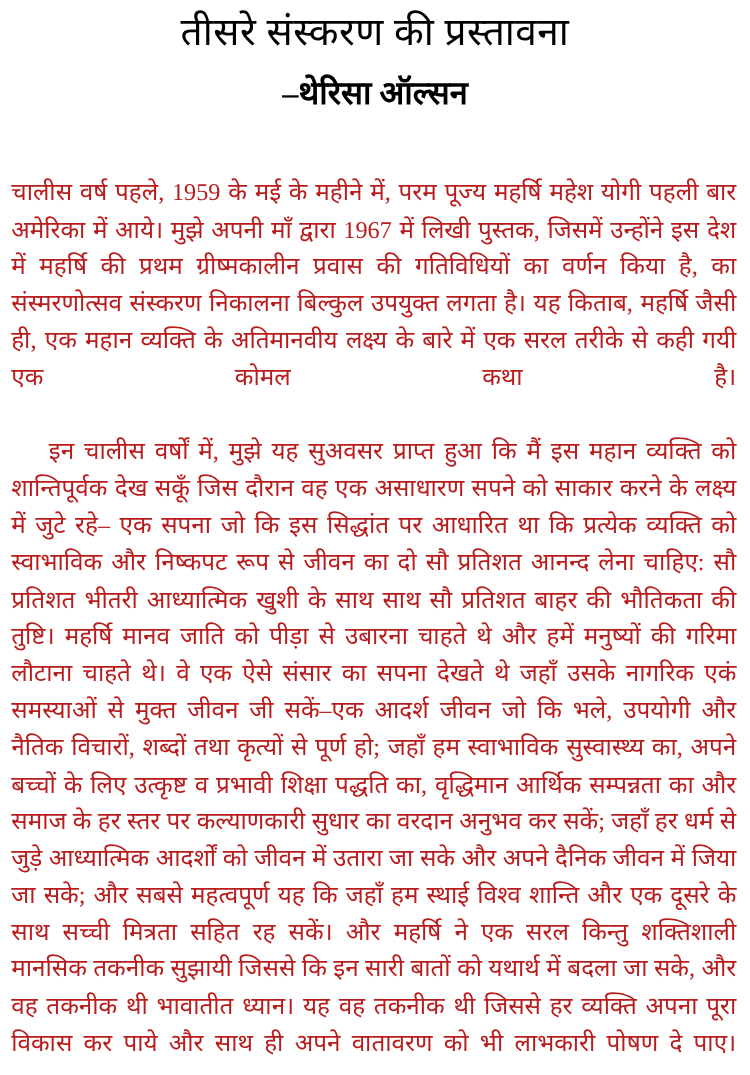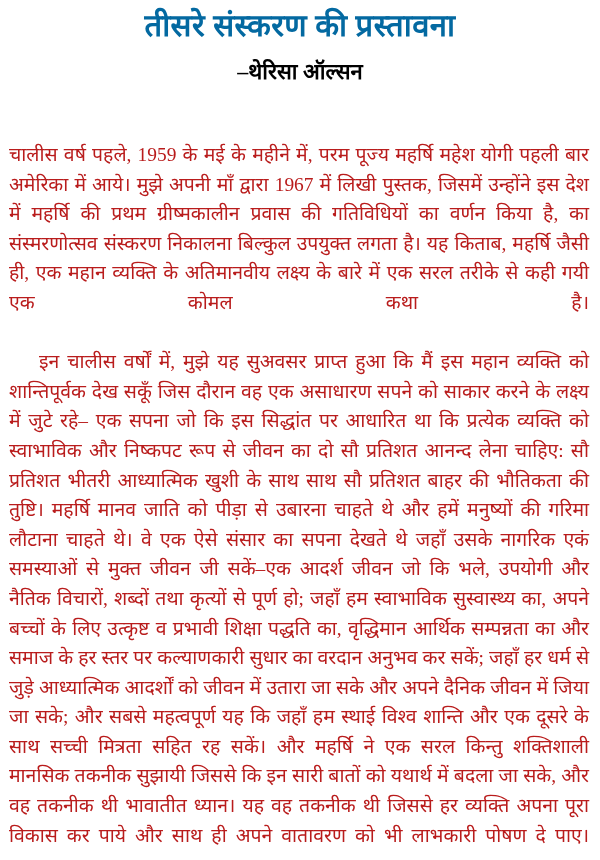--- a/index.html
+++ b/index.html
@@ -19,28 +19,28 @@
     background: #ffffff;
     overflow: hidden;
     box-sizing: border-box;
   }
   .title-block {
     padding-top: 6px;
     text-align: center;
   }
   .doc-title {
     font-size: 31px;
-    font-weight: 700;
+    font-weight: 400;
     letter-spacing: 0.4px;
     line-height: 1.28;
     margin: 0;
-    color: #0369a1;
+    color: #000000;
   }
   .doc-byline {
-    font-size: 22px;
+    font-size: 26px;
     font-weight: 700;
     line-height: 1.3;
     margin: 12px 0 0 0;
     color: #000;
   }
   .body-block {
     position: absolute;
     top: 140px;
     left: 9px;
     right: 11px;

